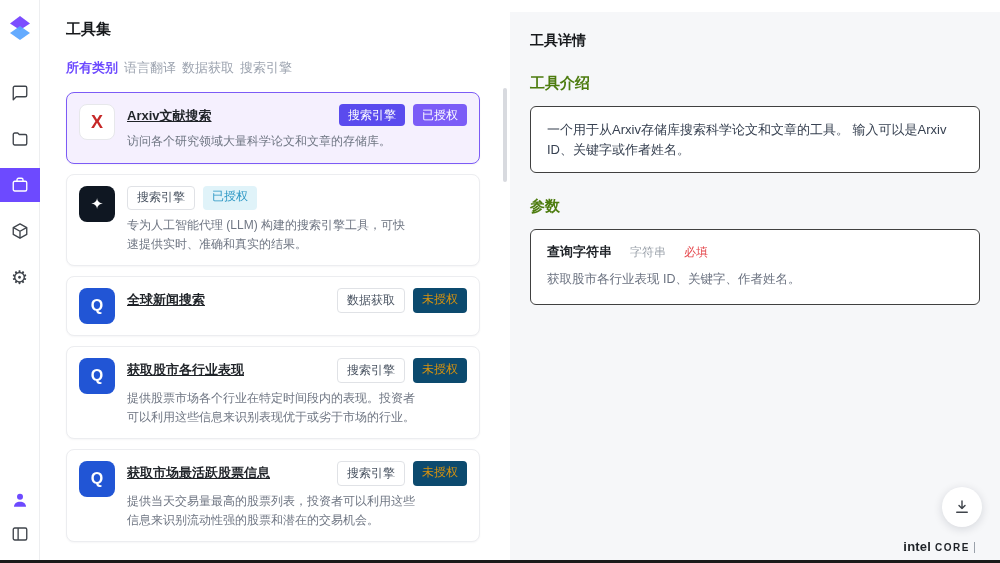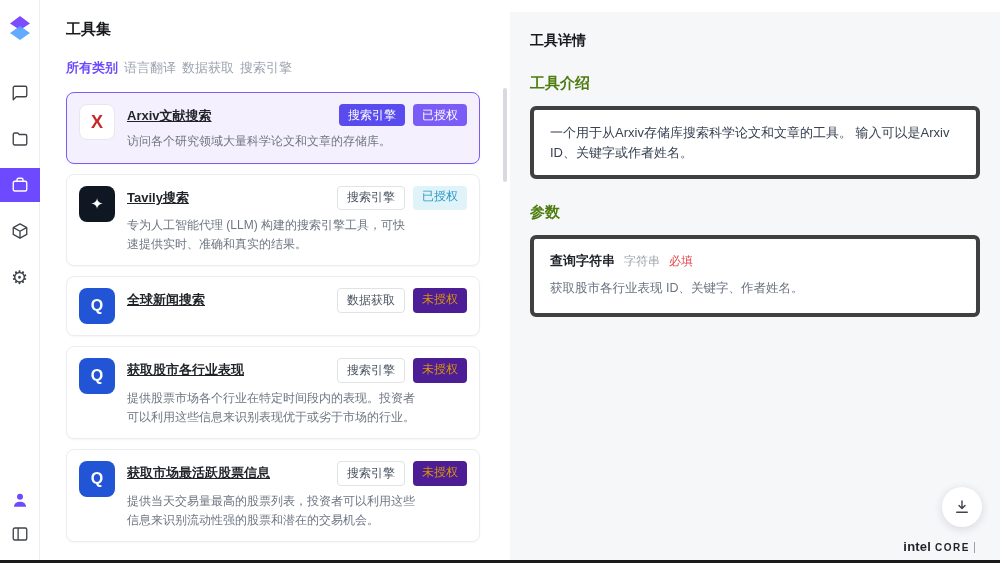--- a/index.html
+++ b/index.html
@@ -31,31 +31,31 @@
   .icon-blue{background:#2155D5;color:#fff;font-size:16px;}
   .tool-body{flex:1;min-width:0;}
   .tool-head{display:flex;align-items:flex-start;}
   .tool-title{flex:1;font-size:13px;font-weight:bold;color:#1F2328;padding-top:3px;text-decoration:underline;}
   .badges{display:flex;gap:8px;flex:none;}
   .badge{font-size:12px;padding:2.5px 9px;border-radius:4px;line-height:1.45;white-space:nowrap;}
   .badge-outline{background:#fff;border:1px solid #E0E2E6;color:#4B5563;}
   .badge-primary{background:#5A4BEE;color:#fff;}
   .badge-primary2{background:#7B5CF7;color:#fff;}
   .badge-cyan{background:#E0F3F9;color:#2E98C5;}
-  .badge-amber{background:#4c1d95;color:#D7920E;}
+  .badge-amber{background:#0c4a6e;color:#D7920E;}
   .tool-desc{margin-top:6px;font-size:12px;color:#6F7683;line-height:1.6;max-width:288px;}
   .scroll-thumb{position:absolute;right:3px;top:88px;width:4px;height:94px;background:#D8DADF;border-radius:2px;cursor:pointer;}
 
   
   .detail-panel{flex:1;background:#F6F7F9;box-sizing:border-box;padding:20px 20px 0 20px;margin-top:12px;}
   .detail-title{margin:0;font-size:14px;font-weight:bold;color:#17191C;}
   .section-title{margin:24px 0 0 0;font-size:15px;font-weight:bold;color:#4d7c0f;}
-  .intro-card,.param-card{background:#fff;border:4px solid #404040;border-radius:6px;margin-top:13px;padding:13px 16px;}
+  .intro-card,.param-card{background:#fff;border:1px solid #404040;border-radius:6px;margin-top:13px;padding:13px 16px;}
   .intro-card p{margin:0;font-size:13px;color:#374151;line-height:1.5;}
-  .param-head{display:flex;align-items:flex-end;gap:9px;}
+  .param-head{display:flex;align-items:flex-end;gap:18px;}
   .param-name{font-size:13px;font-weight:bold;color:#1F2328;}
   .param-type{font-size:12px;color:#9AA1AA;}
   .param-required{font-size:12px;color:#E5484D;}
   .param-desc{margin:9px 0 2px 0;font-size:12.5px;color:#6B7280;line-height:1.5;}
 
   
   .fab{position:absolute;right:18px;bottom:36px;width:40px;height:40px;border-radius:50%;background:#fff;border:none;box-shadow:0 2px 10px rgba(16,24,40,.14);display:flex;align-items:center;justify-content:center;cursor:pointer;}
   .intel{position:absolute;right:25px;bottom:9px;display:flex;align-items:baseline;gap:4px;color:#1F2328;user-select:none;}
   .intel-word{font-size:13px;font-weight:600;letter-spacing:.2px;}
   .core-word{font-size:10px;font-weight:bold;letter-spacing:1.5px;border-right:1px solid #9AA1AA;padding-right:4px;}
@@ -135,21 +135,20 @@
           <span class="badge badge-auth badge-primary2">已授权</span>
         </span>
       </div>
       <div class="tool-desc">访问各个研究领域大量科学论文和文章的存储库。</div>
     </div>
   </div>
         <div class="tool-card">
     <div class="tool-icon icon-tavily">✦</div>
     <div class="tool-body">
       <div class="tool-head">
-        <span class="tool-title">Tavily搜索</span>
         <span class="badges">
           <span class="badge badge-cat badge-outline">搜索引擎</span>
           <span class="badge badge-auth badge-cyan">已授权</span>
         </span>
       </div>
       <div class="tool-desc">专为人工智能代理 (LLM) 构建的搜索引擎工具，可快速提供实时、准确和真实的结果。</div>
     </div>
   </div>
         <div class="tool-card">
     <div class="tool-icon icon-blue">Q</div>

